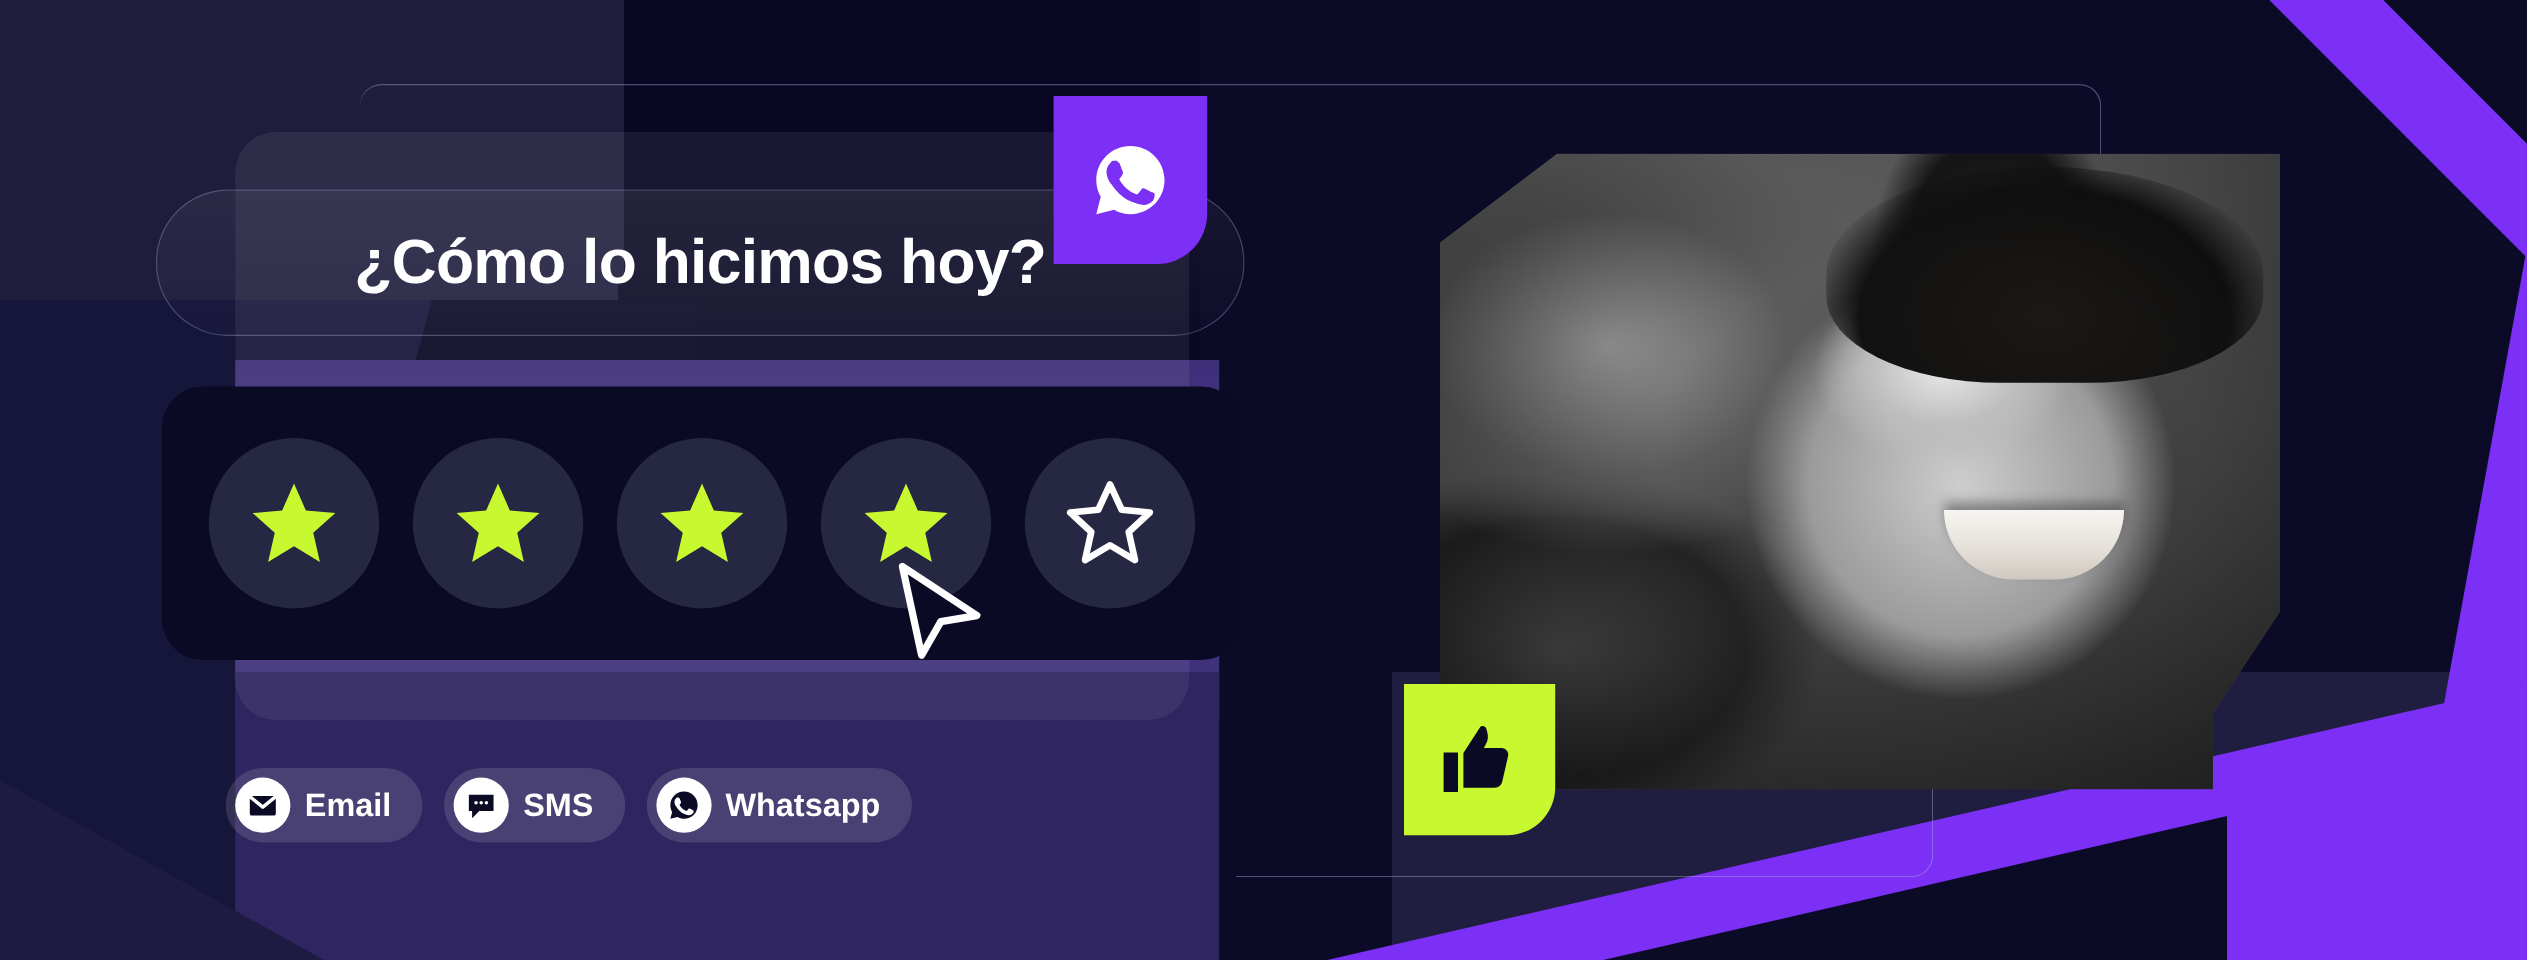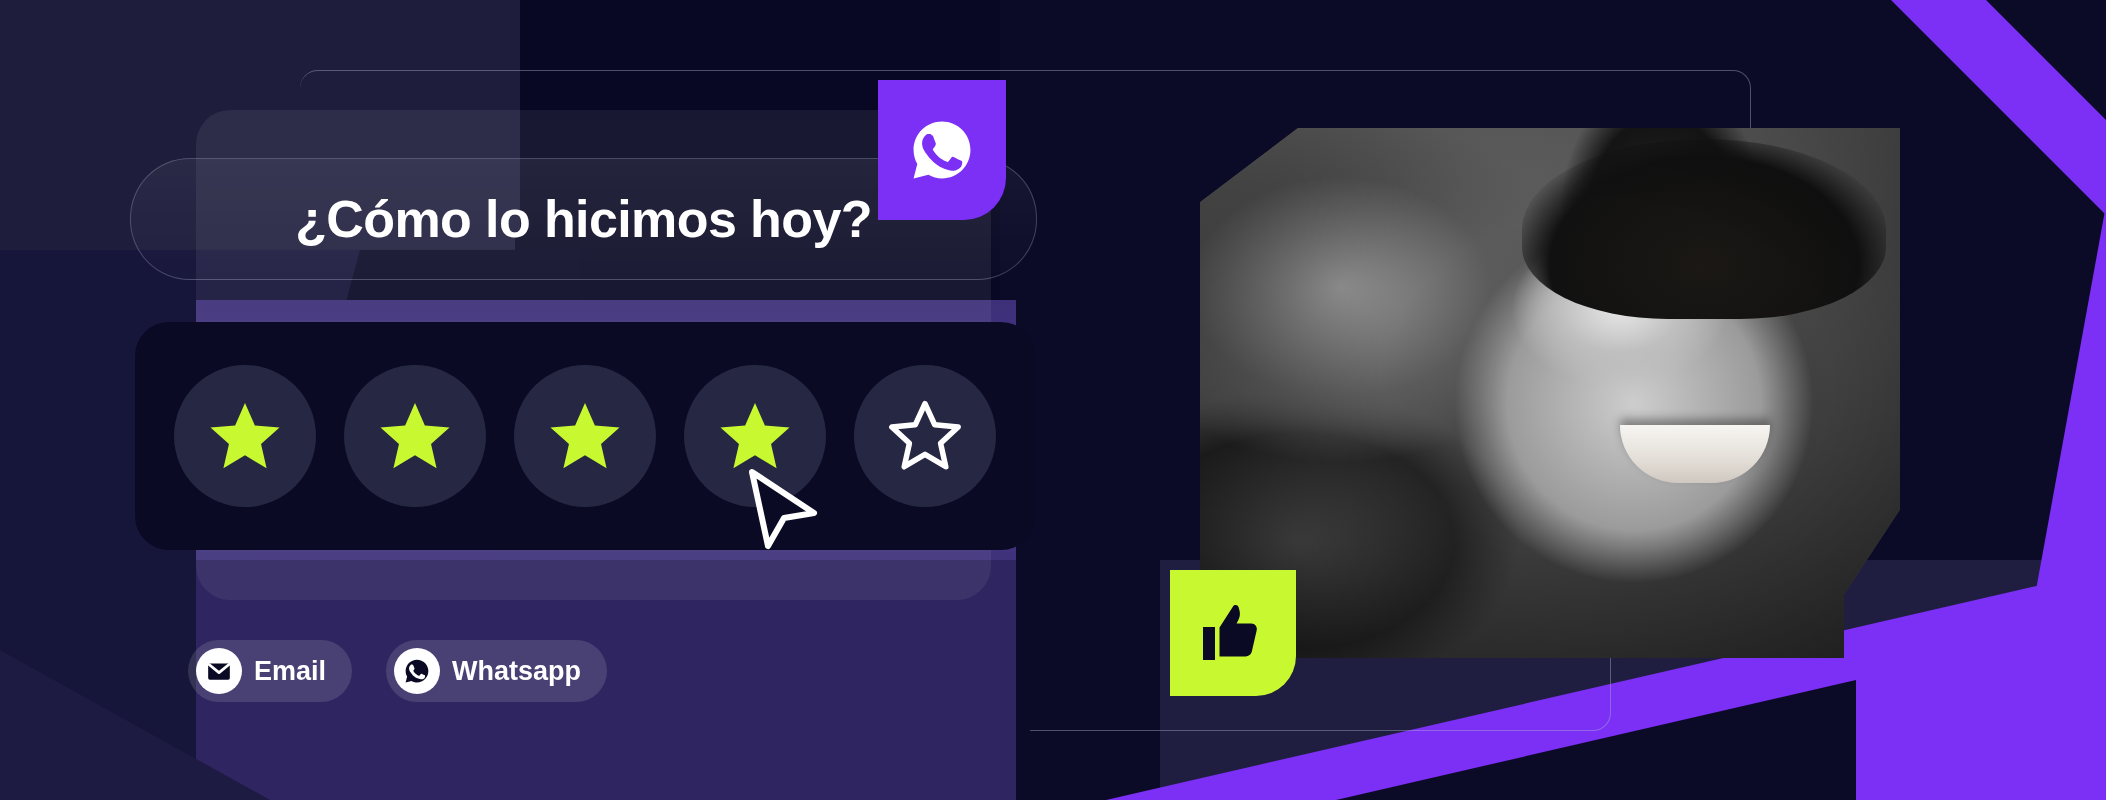--- a/index.html
+++ b/index.html
@@ -230,21 +230,21 @@
     background:#c8f930;
     border-bottom-right-radius: 40px;
     display:flex; align-items:center; justify-content:center;
     z-index: 5;
   }
 
   
   .chips {
     position:absolute;
     left: 188px; top: 640px;
-    display:flex; align-items:flex-start; gap: 34px;
+    display:flex; align-items:flex-start; gap: 18px;
     z-index: 6;
   }
   .chip {
     height: 62px;
     display:flex; align-items:center;
     gap: 12px;
     padding: 0 26px 0 8px;
     border-radius: 999px;
     background: rgba(255,255,255,0.13);
   }
@@ -356,20 +356,31 @@
       <span class="chip-icon">
         <svg width="26" height="26" viewBox="0 0 24 24">
           <rect x="2" y="5" width="20" height="15" rx="1.5" fill="#0A0A24"></rect>
           <path d="M2.8 6 12 13.5 21.2 6" fill="none" stroke="#FFFFFF" stroke-width="2.6" stroke-linecap="round" stroke-linejoin="round"></path>
         </svg>
       </span>
       <span class="chip-label">Email</span>
     </div>
 
 
+    <div class="chip">
+      <span class="chip-icon">
+        <svg width="26" height="26" viewBox="0 0 24 24">
+          <path fill="#0A0A24" d="M2.5 4h19v12.5h-11L5 22v-5.5H2.5z"></path>
+          <circle cx="8" cy="10.2" r="1.35" fill="#FFFFFF"></circle>
+          <circle cx="12" cy="10.2" r="1.35" fill="#FFFFFF"></circle>
+          <circle cx="16" cy="10.2" r="1.35" fill="#FFFFFF"></circle>
+        </svg>
+      </span>
+      <span class="chip-label">SMS</span>
+    </div>
 
     <div class="chip">
       <span class="chip-icon">
         <svg width="28" height="28" viewBox="0 0 32 32">
           <path fill="#0A0A24" d="M16 3C8.8 3 3 8.8 3 16c0 2.3.6 4.5 1.7 6.4L3 29l6.8-1.7C11.6 28.4 13.8 29 16 29c7.2 0 13-5.8 13-13S23.2 3 16 3z"></path>
           <path fill="#FFFFFF" d="M11.4 9.4c-.3-.7-.6-.7-.9-.7h-.8c-.3 0-.8.1-1.2.6-.4.5-1.6 1.5-1.6 3.7s1.6 4.3 1.9 4.6c.2.3 3.1 4.9 7.7 6.7 3.8 1.5 4.6 1.2 5.4 1.1.8-.1 2.6-1.1 3-2.1.4-1 .4-1.9.3-2.1-.1-.2-.4-.3-.9-.5-.4-.2-2.6-1.3-3-1.5-.4-.1-.7-.2-1 .2-.3.5-1.1 1.5-1.4 1.8-.3.3-.5.3-.9.1-.4-.2-1.9-.7-3.6-2.2-1.3-1.2-2.2-2.6-2.5-3.1-.2-.4 0-.6.2-.8.2-.2.4-.5.6-.8.2-.3.3-.5.4-.8.1-.3.1-.6 0-.8-.1-.2-1-2.6-1.3-3.4z"></path>
         </svg>
       </span>
       <span class="chip-label">Whatsapp</span>
     </div>

